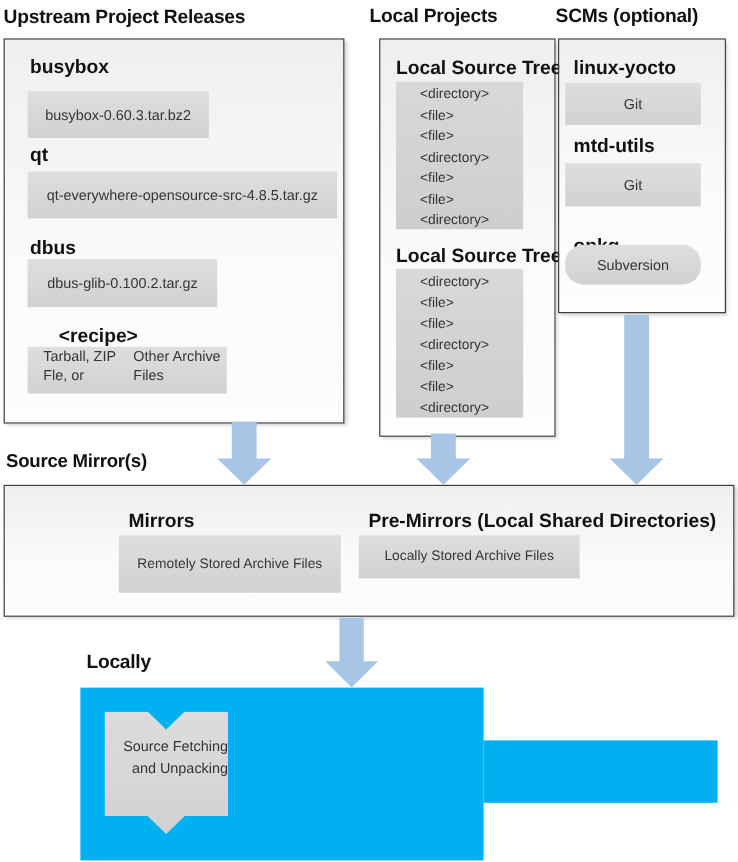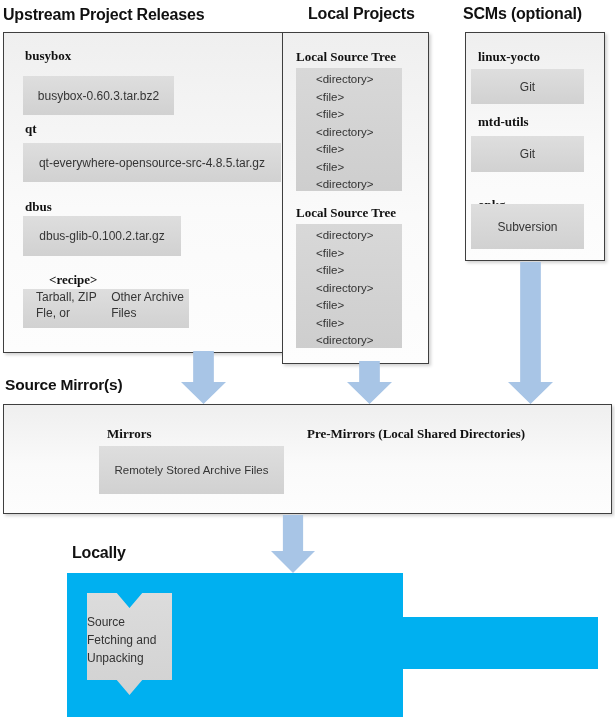--- a/index.html
+++ b/index.html
@@ -13,68 +13,68 @@
     position:relative;width:615px;height:718px;overflow:hidden;
     font-family:"Liberation Sans","DejaVu Sans",sans-serif;
     color:#222;background:#fff;
   }
   .sec-title{position:absolute;font-size:16px;font-weight:bold;color:#111;letter-spacing:-0.2px;white-space:nowrap;}
   .panel{
     position:absolute;border:1.5px solid var(--border);
     background:linear-gradient(180deg,#efefef 0%,#fafafa 55%,#fdfdfd 100%);
     box-shadow:2px 2px 3px rgba(0,0,0,0.18);
   }
-  .item-label{position:absolute;font-size:13px;font-weight:bold;color:#111;white-space:nowrap;font-family:Liberation Serif, serif;}
+  .item-label{position:absolute;font-size:16px;font-weight:bold;color:#111;white-space:nowrap;}
   .gray-box{
     position:absolute;background:linear-gradient(180deg,#dedede,#d1d1d1);
     font-size:12px;color:#353535;display:flex;align-items:center;justify-content:center;
     text-align:center;white-space:nowrap;
   }
   .gray-box.left{justify-content:flex-start;padding-left:13px;text-align:left;}
   .gray-box.multi{flex-direction:row;align-items:flex-start;justify-content:center;line-height:16px;white-space:normal;}
   .mini{font-size:11.5px;}
   .tree{
     position:absolute;background:linear-gradient(180deg,#d8d8d8,#cecece);
     font-size:11.5px;color:#333;line-height:17.5px;padding-top:3px;box-sizing:border-box;
   }
   .tree div{white-space:nowrap;padding-left:20px;}
   .i0{padding-left:7px;} .i1{padding-left:18px;} .i2{padding-left:30px;}
   .arrow{
     position:absolute;background:var(--arrow);
     clip-path:polygon(27% 0,73% 0,73% calc(100% - 22px),100% calc(100% - 22px),50% 100%,0 calc(100% - 22px),27% calc(100% - 22px));
   }
   .cyan{position:absolute;background:var(--accent);}
   .banner{
-    position:absolute;left:87px;top:593px;width:85px;height:102px;
+    position:absolute;left:87px;top:593px;width:103px;height:102px;
     background:linear-gradient(180deg,#dcdcdc,#d2d2d2);
     clip-path:polygon(0 0,35% 0,50% 15px,65% 0,100% 0,100% 87px,65% 87px,50% 100%,35% 87px,0 87px);
-    font-size:12px;line-height:18px;color:#333;text-align:left;
+    font-size:12px;line-height:18px;color:#333;text-align:right;
     padding-top:20px;box-sizing:border-box;
   }
   
   .t-upstream{left:3px;top:6px;}
   .t-local{left:308px;top:5px;}
   .t-scm{left:463px;top:5px;}
   .t-mirror{left:5px;top:376px;font-size:15.5px;}
   .t-bitbake{left:72px;top:544px;}
 
   .p-upstream{left:3px;top:32px;width:282px;height:319px;}
   .u-l0{left:21px;top:15px;} .u-v0{left:19px;top:43px;width:151px;height:39px;}
   .u-l1{left:21px;top:88px;} .u-v1{left:19px;top:110px;width:258px;height:39px;}
   .u-l2{left:21px;top:166px;} .u-v2{left:19px;top:183px;width:158px;height:40px;}
   .u-l3{left:29px;top:239px;margin-left:16px;} .u-v3{left:19px;top:256px;width:153px;height:39px;}
 
-  .p-local{left:282px;top:32px;width:145px;height:330px;}
+  .p-local{left:316px;top:32px;width:145px;height:330px;}
   .lp-h0{left:13px;top:16px;} .lp-t0{left:13px;top:35px;width:106px;height:123px;}
   .lp-h1{left:13px;top:172px;} .lp-t1{left:13px;top:191px;width:106px;height:124px;}
 
   .p-scm{left:465px;top:32px;width:138px;height:227px;}
   .s-l0{left:12px;top:16px;} .s-v0{left:5px;top:36px;width:113px;height:35px;}
   .s-l1{left:12px;top:81px;} .s-v1{left:5px;top:103px;width:113px;height:36px;}
-  .s-l2{left:12px;top:164px;} .s-v2{left:5px;top:171px;width:113px;height:45px;}
+  .s-l2{left:12px;top:164px;} .s-v2{left:5px;top:171px;width:113px;height:33px;border-radius:15px;}
 
   .p-mirror{left:3px;top:404px;width:609px;height:110px;box-sizing:border-box;}
   .m-l0{left:103px;top:21px;} .m-v0{left:95px;top:41px;width:185px;height:48px;}
   .m-l1{left:303px;top:21px;} .m-v1{left:295px;top:41px;width:184px;height:36px;}
 
   .arr-1{left:181px;top:351px;width:45px;height:53px;}
   .arr-2{left:347px;top:361px;width:45px;height:43px;}
   .arr-3{left:508px;top:262px;width:45px;height:142px;}
   .arr-4{left:271px;top:515px;width:44px;height:58px;}
 
@@ -139,20 +139,21 @@
   </div>
 
   <div class="arrow arr-1"></div>
   <div class="arrow arr-2"></div>
   <div class="arrow arr-3"></div>
 
   <div class="panel p-mirror">
     <div class="item-label m-l0">Mirrors</div>
     <div class="gray-box mini m-v0">Remotely Stored Archive Files</div>
     <div class="item-label m-l1">Pre-Mirrors (Local Shared Directories)</div>
+    <div class="gray-box mini m-v1">Locally Stored Archive Files</div>
   </div>
 
   <div class="arrow arr-4"></div>
 
   <div class="cyan bb-main"></div>
   <div class="cyan bb-bar"></div>
   <div class="banner">Source Fetching and Unpacking</div>
 
 </div>
 

